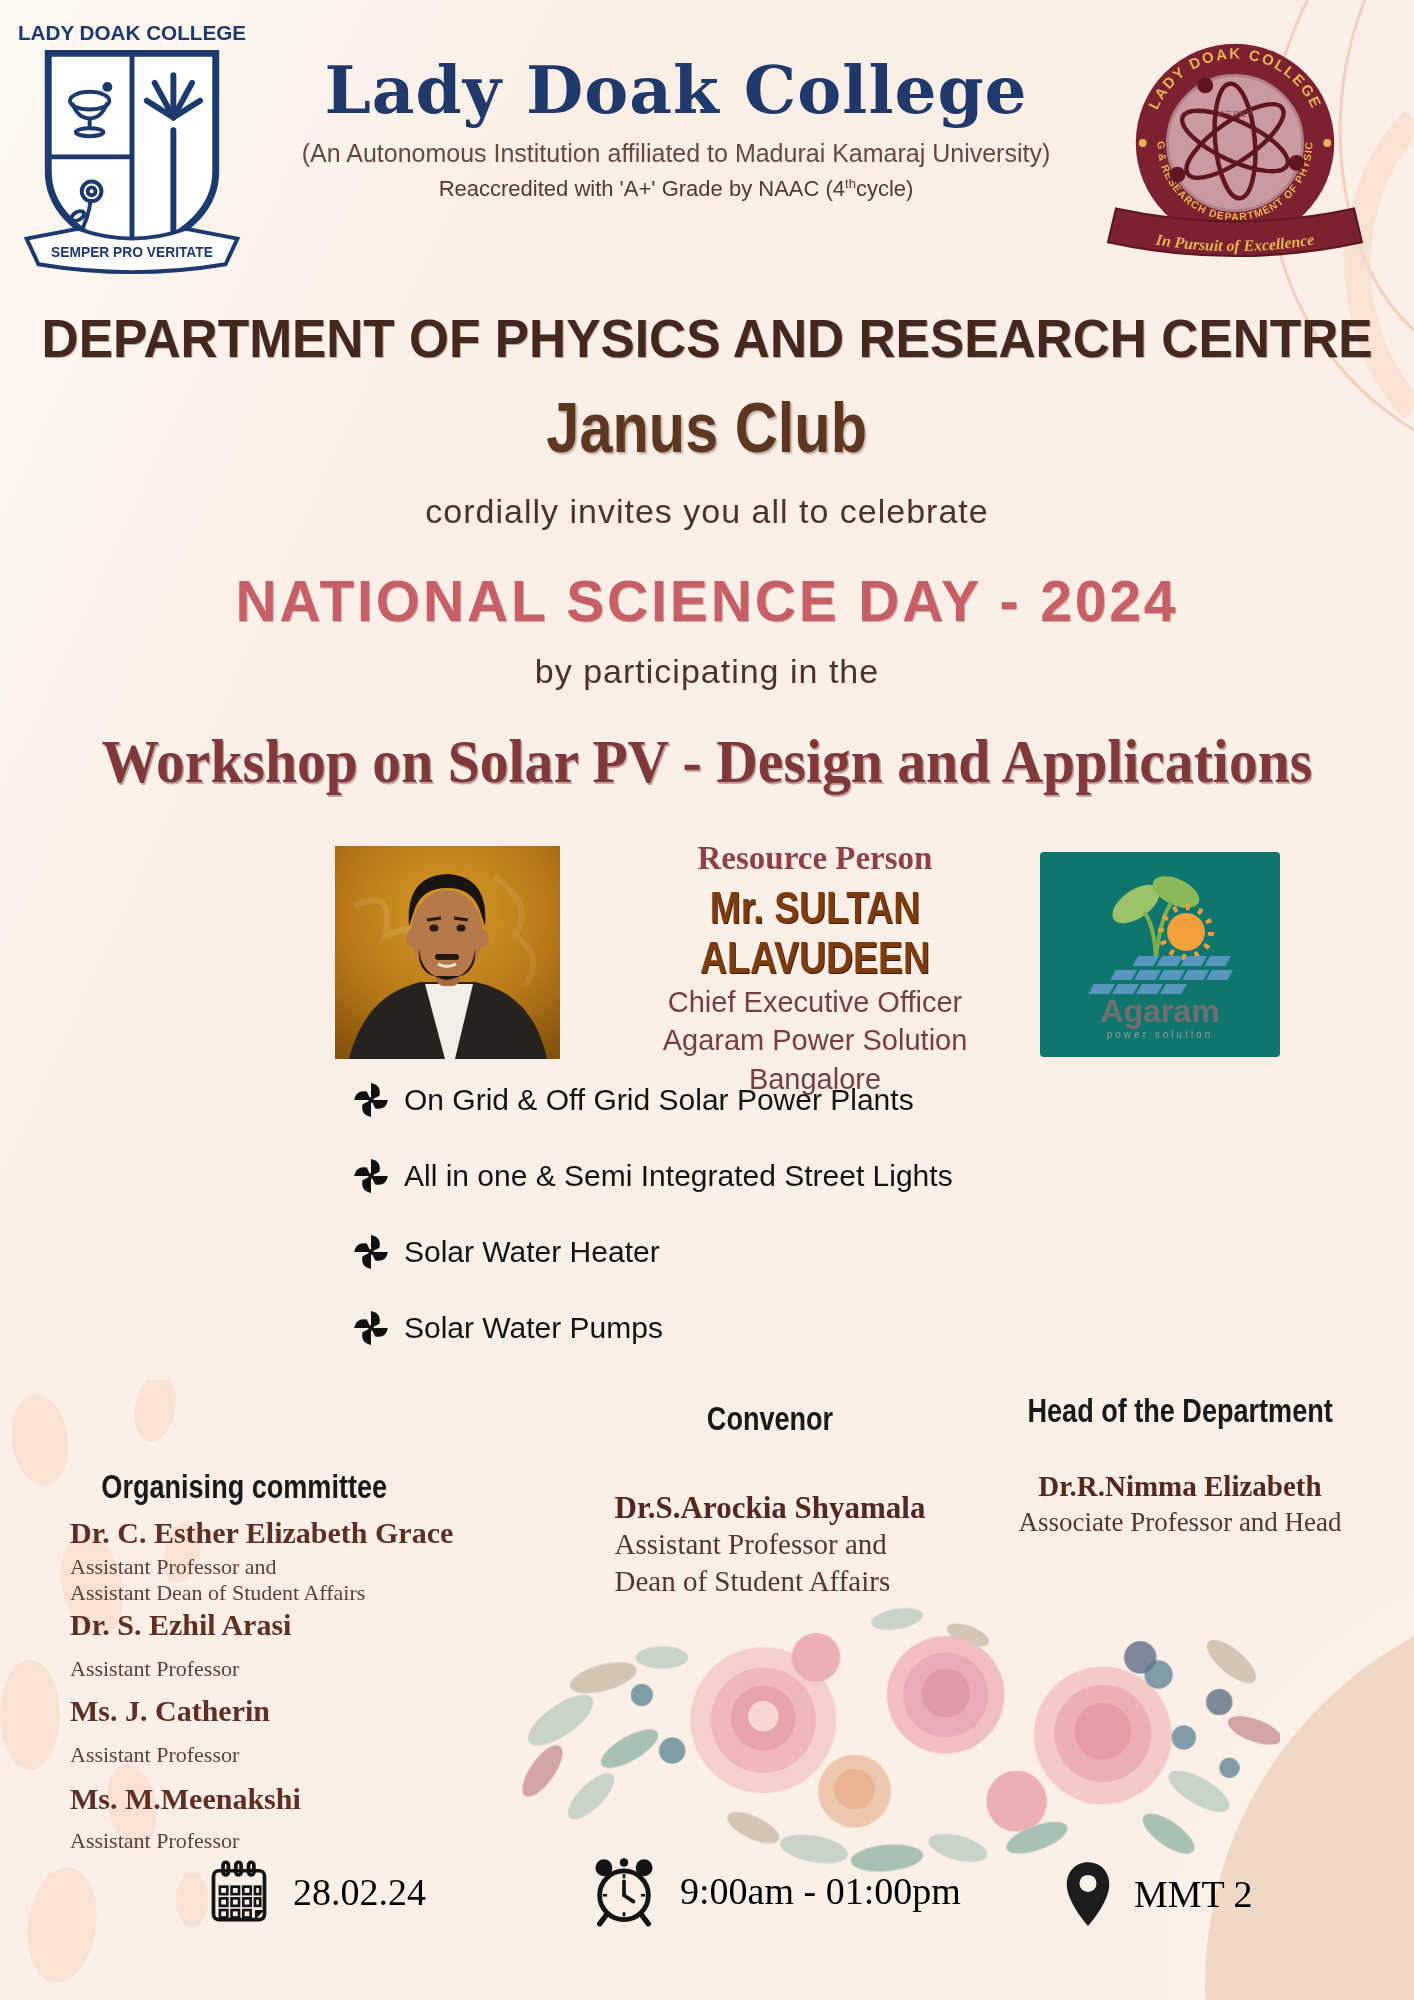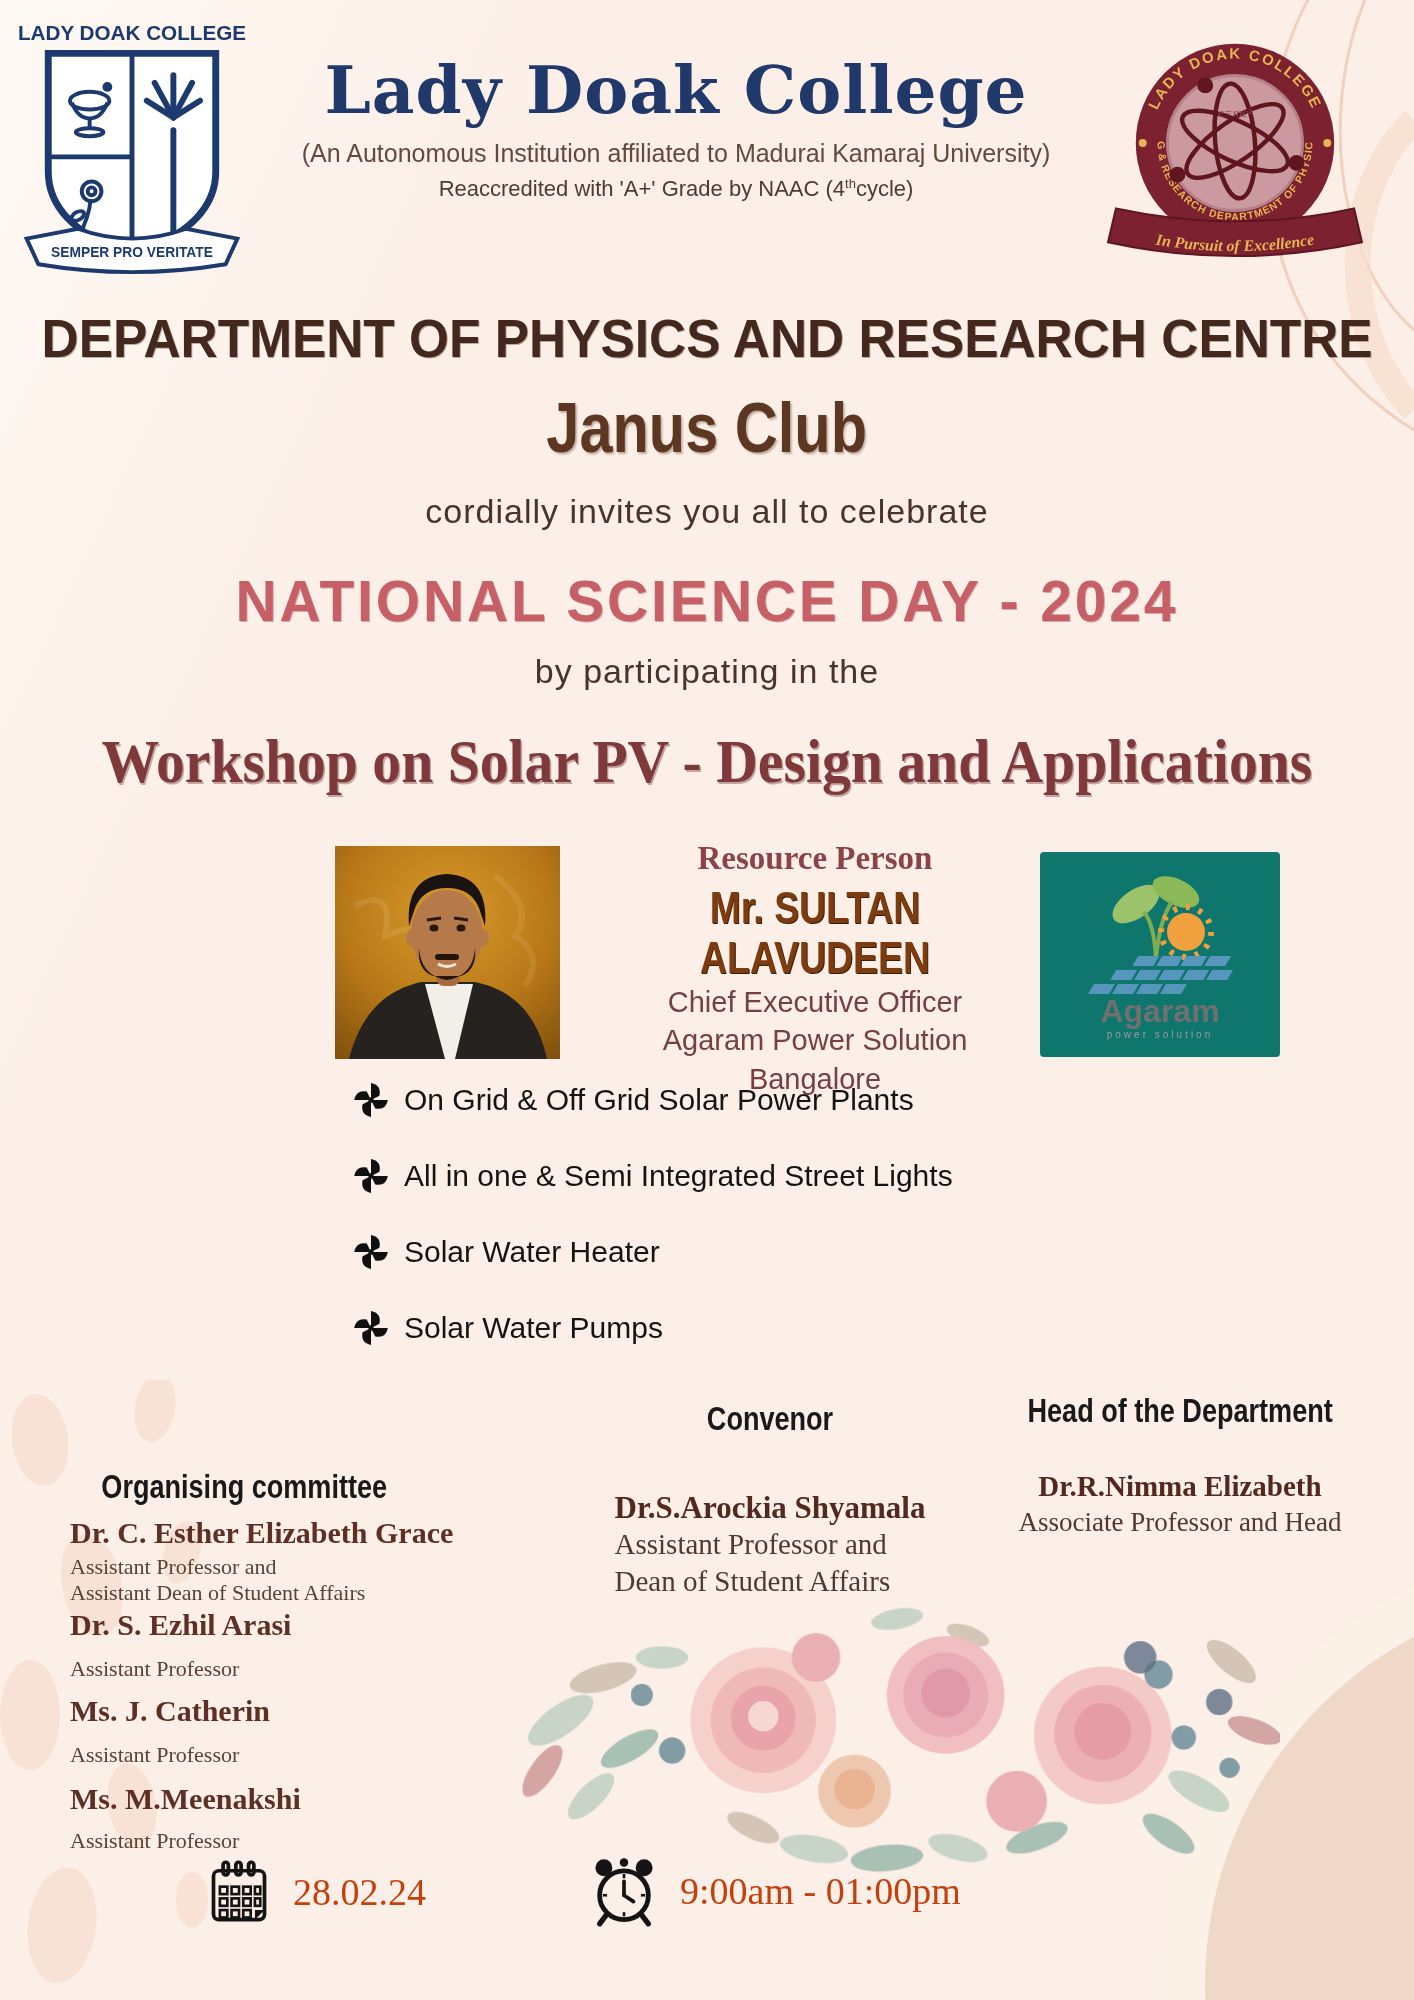--- a/index.html
+++ b/index.html
@@ -68,21 +68,21 @@
   .conv-col{position:absolute; left:555px; top:1400px; width:430px; text-align:center;}
   .conv-inner{display:inline-block; text-align:left; margin-top:52px;}
   .conv-name{font-family:"Liberation Serif", serif; font-weight:700; font-size:31px; color:#53281f;}
   .conv-role{font-family:"Liberation Serif", serif; font-size:29px; color:#513830; line-height:1.28;}
   .hod-col{position:absolute; left:955px; top:1392px; width:450px; text-align:center;}
   .hod-name{font-family:"Liberation Serif", serif; font-weight:700; font-size:29px; color:#53281f; margin-top:40px;}
   .hod-role{font-family:"Liberation Serif", serif; font-size:27px; color:#513830; margin-top:4px;}
 
   
   .footer-item{position:absolute; display:flex; align-items:center; gap:20px;}
-  .footer-text{font-family:"Liberation Serif", serif; font-size:38px; color:#c2410c;text-align:center;}
+  .footer-text{font-family:"Liberation Serif", serif; font-size:38px; color:#000000;text-align:center;}
 </style>
 </head>
 <body>
 
 <div class="page">
 
   <div class="blob-circle-outer"></div>
   <div class="blob-circle-inner"></div>
 
   <svg class="abs" style="right:0; top:0;" width="380" height="560" viewBox="0 0 380 560">
@@ -424,14 +424,21 @@
           <line x1="50" y1="38" x2="54" y2="38"></line>
       </g>
       <line x1="34" y1="38" x2="34" y2="25" stroke="#141414" stroke-width="3.5" stroke-linecap="round"></line>
       <line x1="34" y1="38" x2="43" y2="44" stroke="#141414" stroke-width="3.5" stroke-linecap="round"></line>
       <line x1="17" y1="57" x2="11" y2="65" stroke="#141414" stroke-width="5" stroke-linecap="round"></line>
       <line x1="51" y1="57" x2="57" y2="65" stroke="#141414" stroke-width="5" stroke-linecap="round"></line>
     </svg>
     <span class="footer-text">9:00am - 01:00pm</span>
   </div>
 
+  <div class="footer-item" style="left:1062px; top:1860px;">
+    <svg width="52" height="68" viewBox="0 0 48 64">
+      <path d="M24,2 C12,2 4,11 4,23 C4,40 24,62 24,62 C24,62 44,40 44,23 C44,11 36,2 24,2 Z" fill="#1c1c1c"></path>
+      <circle cx="24" cy="22" r="8" fill="#fcefe7"></circle>
+    </svg>
+    <span class="footer-text">MMT 2</span>
+  </div>
 
 </div>
 
 </body></html>

